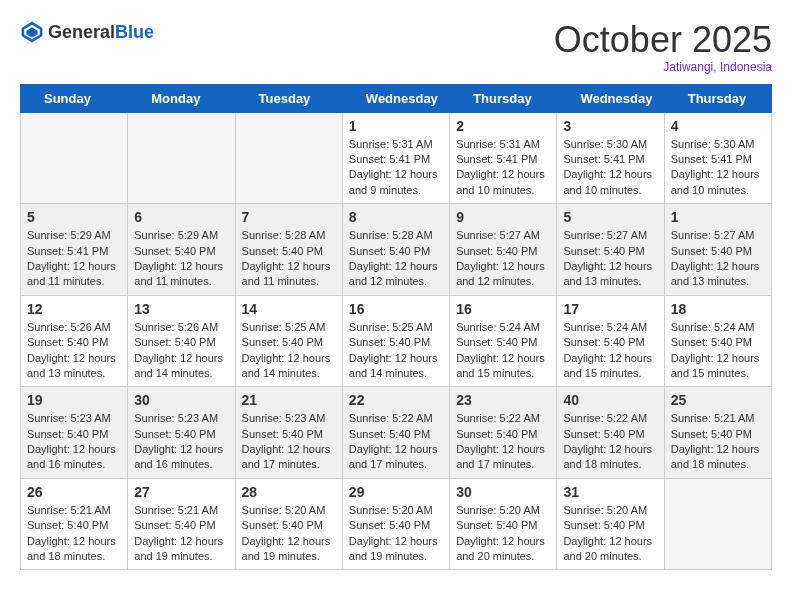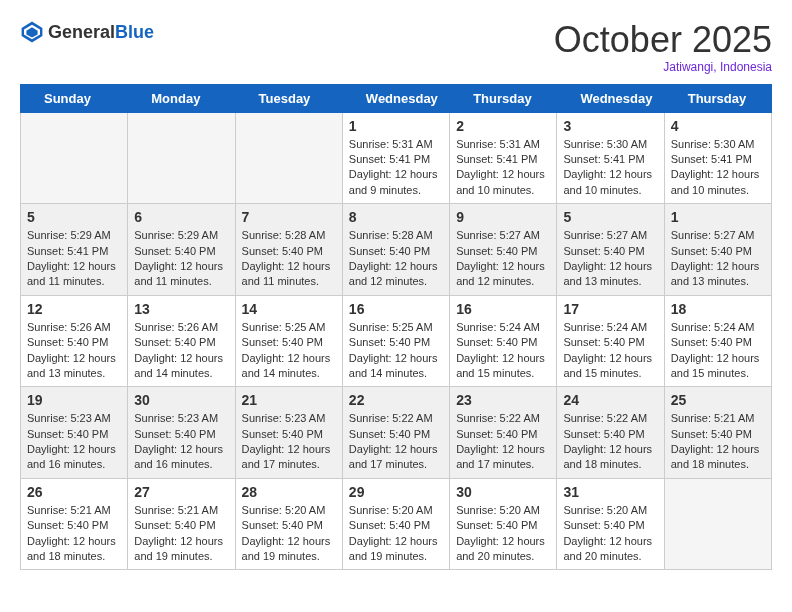--- a/index.html
+++ b/index.html
@@ -217,21 +217,21 @@
         </td>
         <td>
           <div class="day-number">22</div>
           <div class="cell-info">Sunrise: 5:22 AM<br>Sunset: 5:40 PM<br>Daylight: 12 hours and 17 minutes.</div>
         </td>
         <td>
           <div class="day-number">23</div>
           <div class="cell-info">Sunrise: 5:22 AM<br>Sunset: 5:40 PM<br>Daylight: 12 hours and 17 minutes.</div>
         </td>
         <td>
-          <div class="day-number">24</div>
+          <div class="day-number">40</div>
           <div class="cell-info">Sunrise: 5:22 AM<br>Sunset: 5:40 PM<br>Daylight: 12 hours and 18 minutes.</div>
         </td>
         <td>
           <div class="day-number">25</div>
           <div class="cell-info">Sunrise: 5:21 AM<br>Sunset: 5:40 PM<br>Daylight: 12 hours and 18 minutes.</div>
         </td>
       </tr>
       <tr>
         <td>
           <div class="day-number">26</div>

